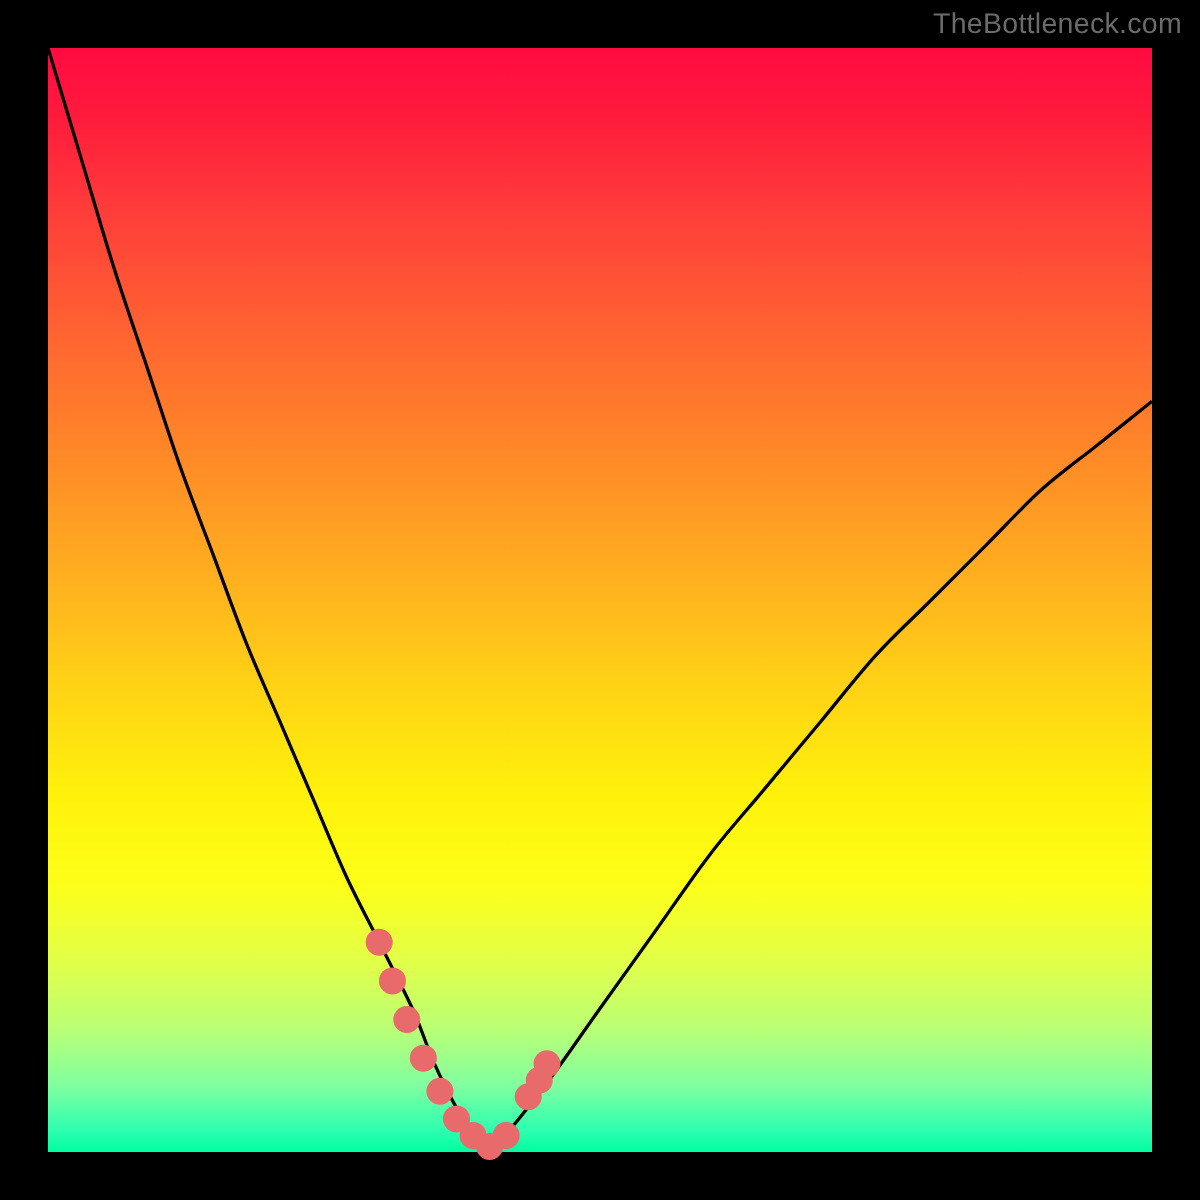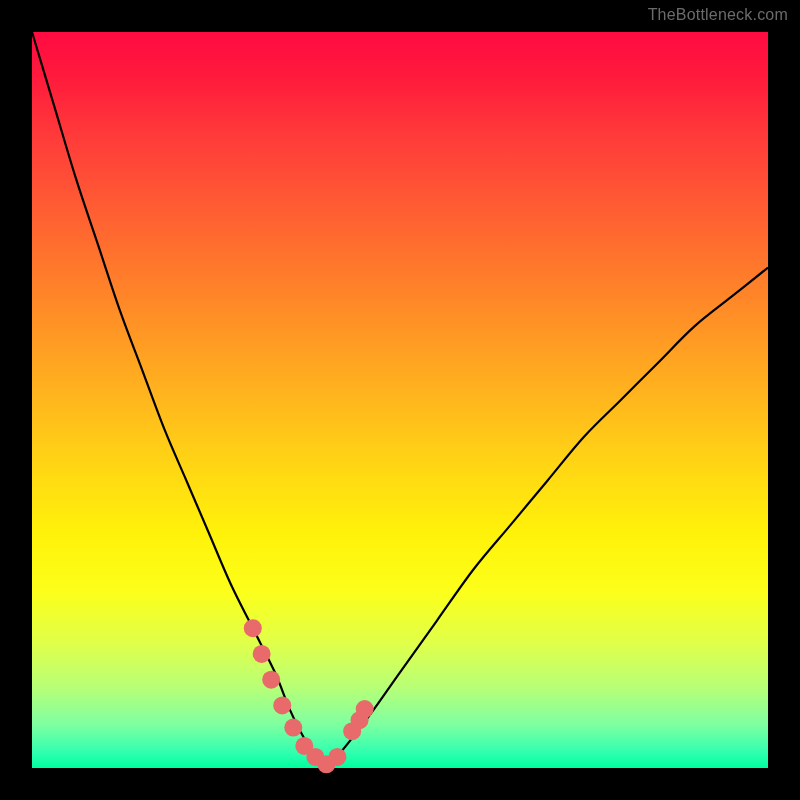--- a/index.html
+++ b/index.html
@@ -42,21 +42,21 @@
       #80ffa0 94%,
       #2effb0 98%,
       #00ff9e 100%
     );
   }
   .watermark {
     position: absolute;
     top: 6px;
     right: 12px;
     color: #6b6b6b;
-    font-size: 16px;
+    font-size: 19px;
     font-weight: 500;
     letter-spacing: 0.2px;
   }
   svg.curves {
     position: absolute;
     left: 0;
     top: 0;
     width: 736px;
     height: 736px;
     overflow: visible;

